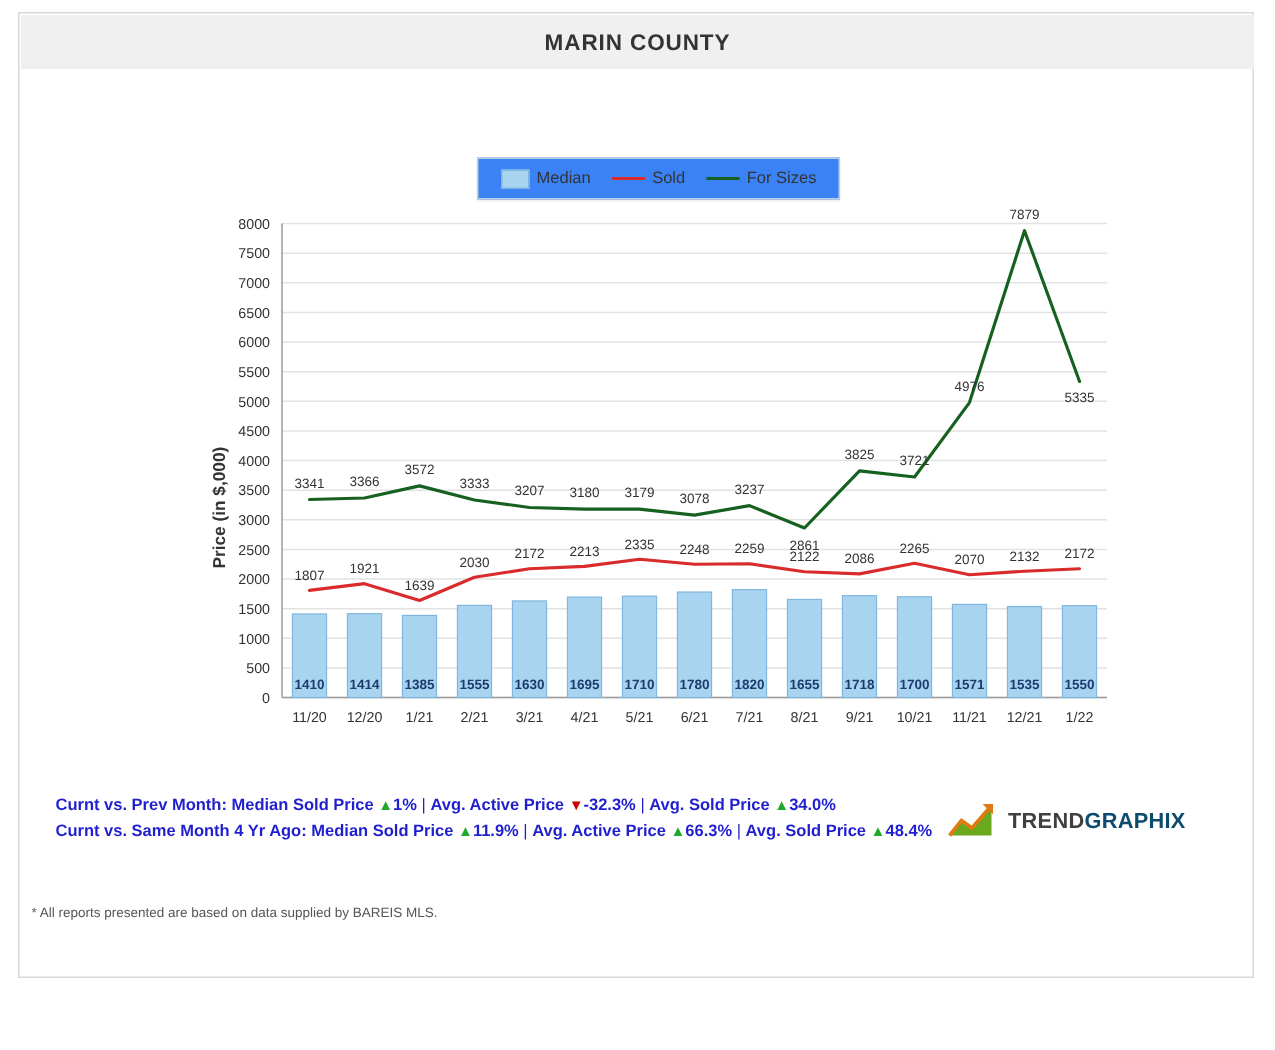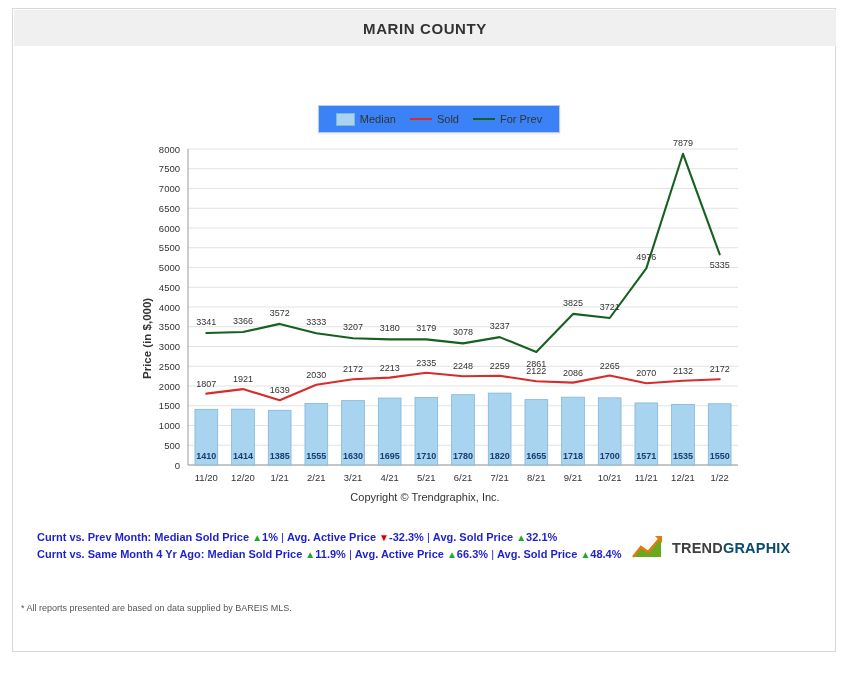--- a/index.html
+++ b/index.html
@@ -185,21 +185,21 @@
       <div class="legend-item">
         <span class="swatch-bar"></span>
         <span>Median</span>
       </div>
       <div class="legend-item">
         <span class="swatch-line"></span>
         <span>Sold</span>
       </div>
       <div class="legend-item">
         <span class="swatch-line green"></span>
-        <span>For Prev</span>
+        <span>For Sizes</span>
       </div>
     </div>
 
     <div class="chart-wrap">
       <div class="ylabel">Price (in $,000)</div>
       <svg id="chart-svg" width="824" height="375" viewBox="0 0 824 375">
           <rect x="175" y="12" width="550" height="316" fill="#ffffff" stroke="none"></rect>
           <line x1="175" y1="328" x2="725" y2="328" stroke="#e2e2e2" stroke-width="1"></line>
           <text x="167" y="331.5" text-anchor="end" font-size="9.5" fill="#333333">0</text>
           <line x1="175" y1="308.25" x2="725" y2="308.25" stroke="#e2e2e2" stroke-width="1"></line>
@@ -309,33 +309,32 @@
           <text x="486.66666666666663" y="344" text-anchor="middle" font-size="9.5" fill="#333333">7/21</text>
           <text x="523.3333333333333" y="344" text-anchor="middle" font-size="9.5" fill="#333333">8/21</text>
           <text x="560" y="344" text-anchor="middle" font-size="9.5" fill="#333333">9/21</text>
           <text x="596.6666666666666" y="344" text-anchor="middle" font-size="9.5" fill="#333333">10/21</text>
           <text x="633.3333333333333" y="344" text-anchor="middle" font-size="9.5" fill="#333333">11/21</text>
           <text x="670" y="344" text-anchor="middle" font-size="9.5" fill="#333333">12/21</text>
           <text x="706.6666666666666" y="344" text-anchor="middle" font-size="9.5" fill="#333333">1/22</text>
         </svg>
     </div>
 
-    <div class="copyright">Copyright © Trendgraphix, Inc.</div>
 
     <div class="notes">
       <div>
         <span class="lbl">Curnt vs. Prev Month:</span>
         <span class="lbl">Median Sold Price</span>
         <span class="up">▲</span><span class="lbl">1%</span>
         <span>|</span>
         <span class="lbl">Avg. Active Price</span>
         <span class="down">▼</span><span class="lbl">-32.3%</span>
         <span>|</span>
         <span class="lbl">Avg. Sold Price</span>
-        <span class="up">▲</span><span class="lbl">32.1%</span>
+        <span class="up">▲</span><span class="lbl">34.0%</span>
       </div>
       <div>
         <span class="lbl">Curnt vs. Same Month 4 Yr Ago:</span>
         <span class="lbl">Median Sold Price</span>
         <span class="up">▲</span><span class="lbl">11.9%</span>
         <span>|</span>
         <span class="lbl">Avg. Active Price</span>
         <span class="up">▲</span><span class="lbl">66.3%</span>
         <span>|</span>
         <span class="lbl">Avg. Sold Price</span>

